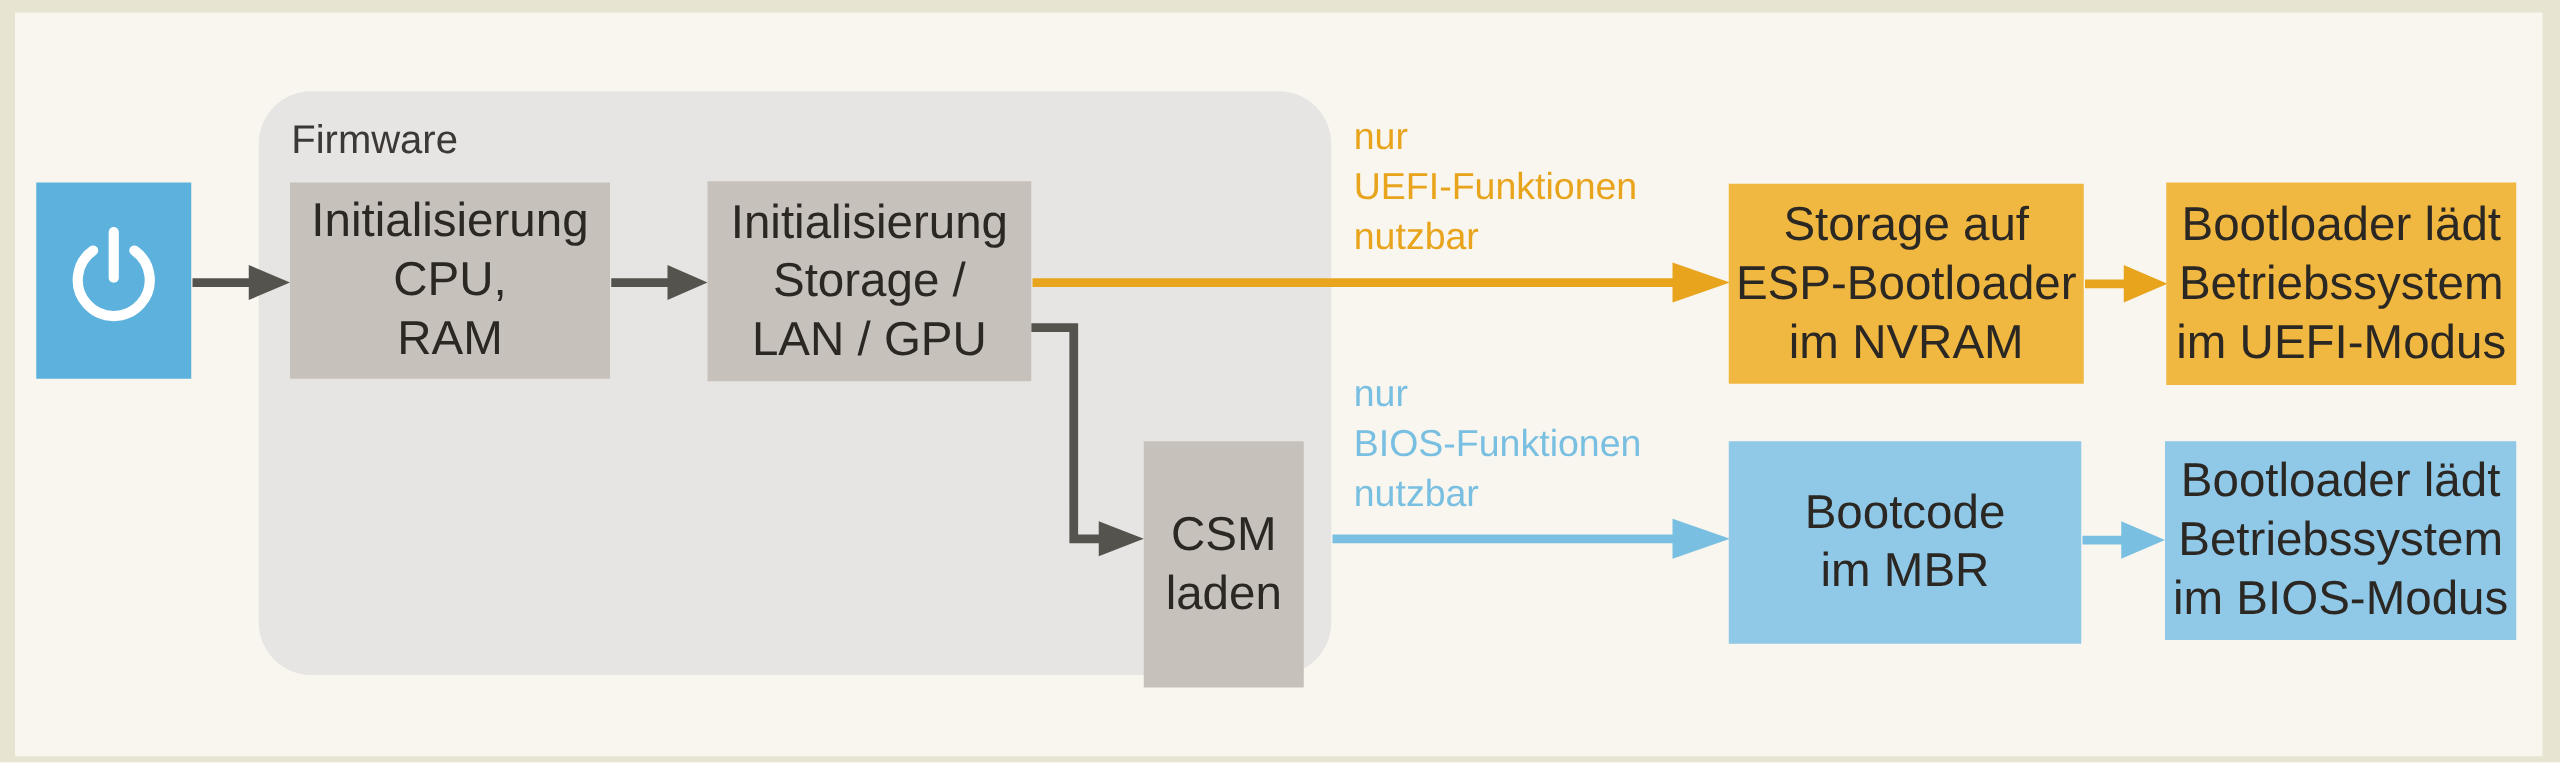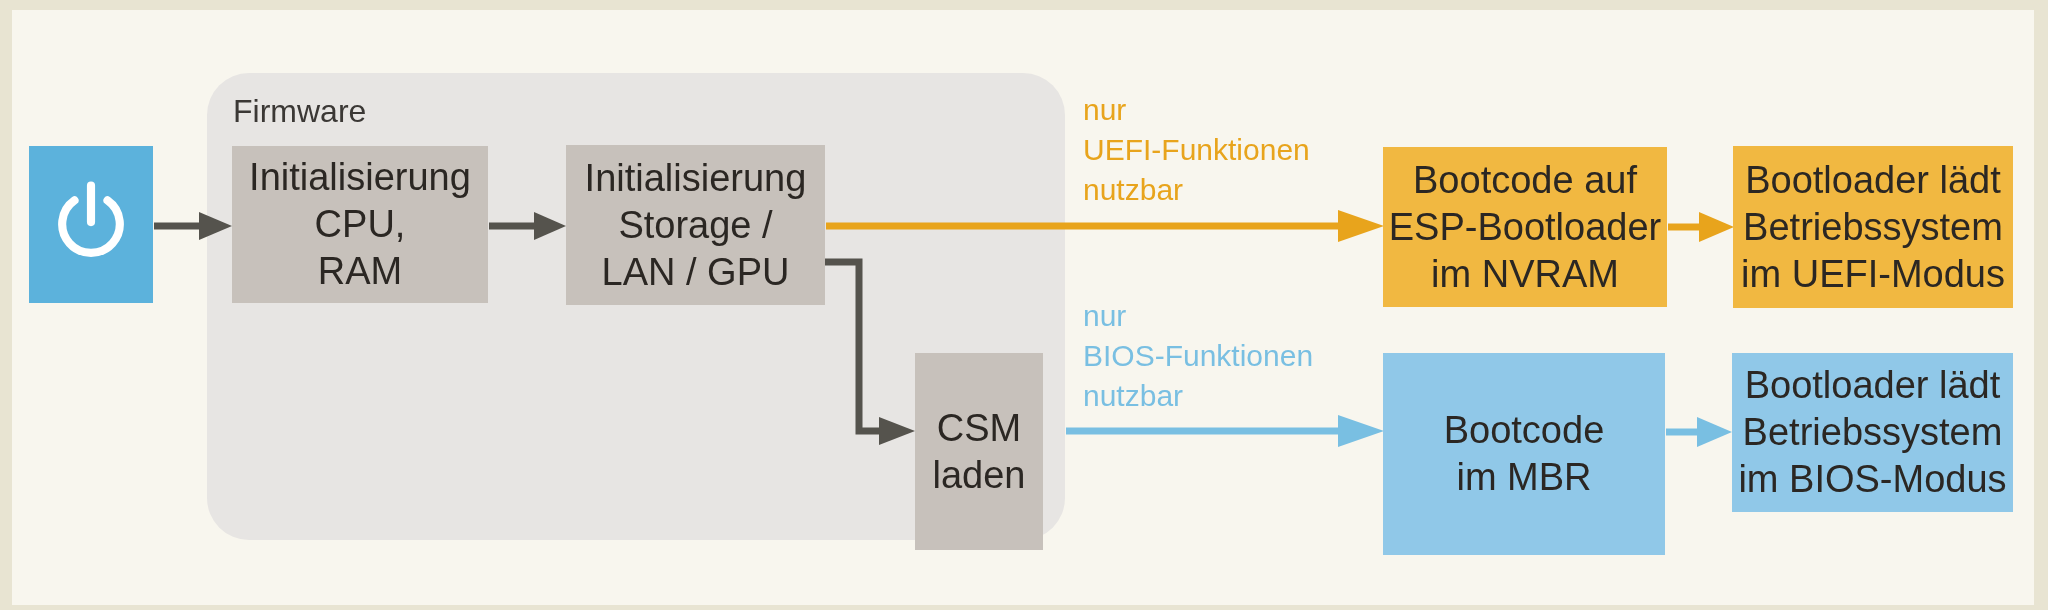--- a/index.html
+++ b/index.html
@@ -55,21 +55,21 @@
   }
   .node-gray   { background: var(--node-gray, #c7c1bb); }
   .node-orange { background: var(--orange-fill, #f1b841); }
   .node-blue   { background: var(--blue-fill, #90c8e8); }
 
   .n-init-cpu     { left: 232px;  top: 146px; width: 256px; height: 157px; }
   .n-init-storage { left: 566px;  top: 145px; width: 259px; height: 160px; }
   .n-csm          { left: 915px;  top: 353px; width: 128px; height: 197px; }
   .n-esp          { left: 1383px; top: 147px; width: 284px; height: 160px; }
   .n-uefi-os      { left: 1733px; top: 146px; width: 280px; height: 162px; }
-  .n-mbr          { left: 1383px; top: 353px; width: 282px; height: 202px; }
+  .n-mbr          { left: 1383px; top: 353px; width: 282px; height: 162px; }
   .n-bios-os      { left: 1732px; top: 353px; width: 281px; height: 159px; }
 
   
   .path-label {
     position: absolute;
     white-space: pre-line;
     font-size: 30px;
     line-height: 40px;
     text-align: left;
   }
@@ -142,21 +142,21 @@
   <div class="node node-gray n-csm">CSM
 laden</div>
 
   <div class="path-label label-uefi">nur
 UEFI-Funktionen
 nutzbar</div>
   <div class="path-label label-bios">nur
 BIOS-Funktionen
 nutzbar</div>
 
-  <div class="node node-orange n-esp">Bootcode auf
+  <div class="node node-orange n-esp">Storage auf
 ESP-Bootloader
 im NVRAM</div>
   <div class="node node-orange n-uefi-os">Bootloader lädt
 Betriebssystem
 im UEFI-Modus</div>
 
   <div class="node node-blue n-mbr">Bootcode
 im MBR</div>
   <div class="node node-blue n-bios-os">Bootloader lädt
 Betriebssystem

